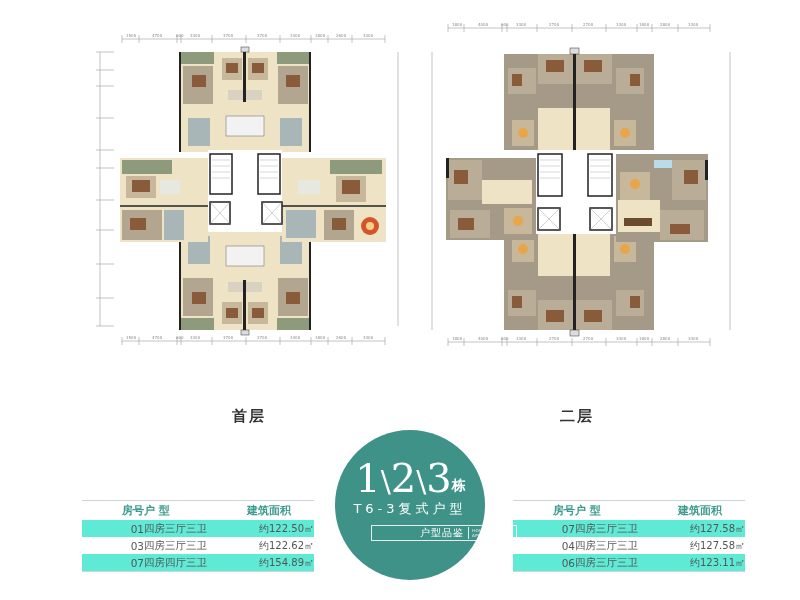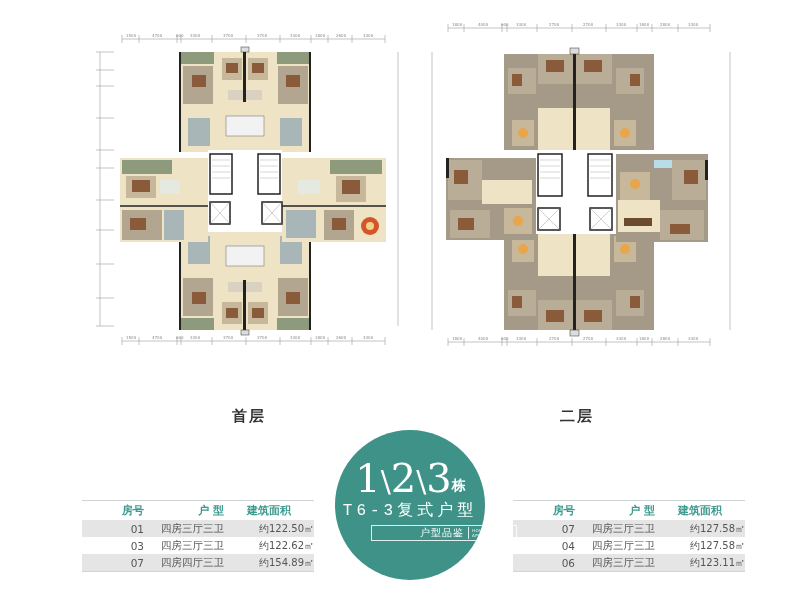--- a/index.html
+++ b/index.html
@@ -17,40 +17,40 @@
   
   .table {
     position: absolute; width: 232px; border-collapse: collapse;
     font-size: 10.5px; color: #555;
   }
   .table .hdr {
     display: flex; border-top: 1px solid #cfd5d4; height: 19px; align-items: center;
     color: #3c9a8f; font-weight: bold; font-size: 11px;
   }
   .table .row { display: flex; height: 17px; align-items: center; }
-  .table .row.shade { background: #e5e5e5; }
+  .table .row.shade { background: #5eead4; }
   .table .c1 { width: 62px; text-align: right; }
-  .table .c2 { width: 80px; text-align: right; }
+  .table .c2 { width: 80px; text-align: left; }
   .table .c3 { width: 90px; text-align: center; }
   .table .row .c3 { font-size: 10px; text-align: right; }
   .table .bottom-rule { border-bottom: 1px solid #cfd5d4; }
 
   
   .badge {
     position: absolute; left: 335px; top: 430px; width: 150px; height: 150px;
     border-radius: 50%; background: #3f9287; color: #ffffff; text-align: center;
   }
   .badge .bld {
     position: absolute; left: 0; right: 0; top: 28px; font-family: "DejaVu Serif", serif;
     font-size: 40px; line-height: 40px; letter-spacing: -1px;
   }
   .badge .bld .sep { font-size: 30px; margin: 0 1px; }
   .badge .bld .dong { font-family: "DejaVu Sans", sans-serif; font-size: 14px; font-weight: bold; vertical-align: 2px; margin-left: 1px; }
   .badge .type {
-    position: absolute; left: 0; right: 0; top: 70px; font-size: 16px; letter-spacing: 4px; font-family: Liberation Mono, monospace;
+    position: absolute; left: 0; right: 0; top: 70px; font-size: 13px; letter-spacing: 4px;
   }
   .badge .tag {
     position: absolute; left: 36px; top: 95px; width: 100px; height: 14px;
     border: 1px solid rgba(255,255,255,0.85); display: flex; align-items: center; padding-left: 44px;
   }
   .badge .tag .cn { font-size: 10px; padding: 0 4px; letter-spacing: 1px; border-right: 1px solid rgba(255,255,255,0.85); line-height: 12px; }
   .badge .tag .en { font-size: 4px; line-height: 5px; text-align: left; padding-left: 3px; letter-spacing: 0.5px; }
 </style>
 </head>
 <body>

